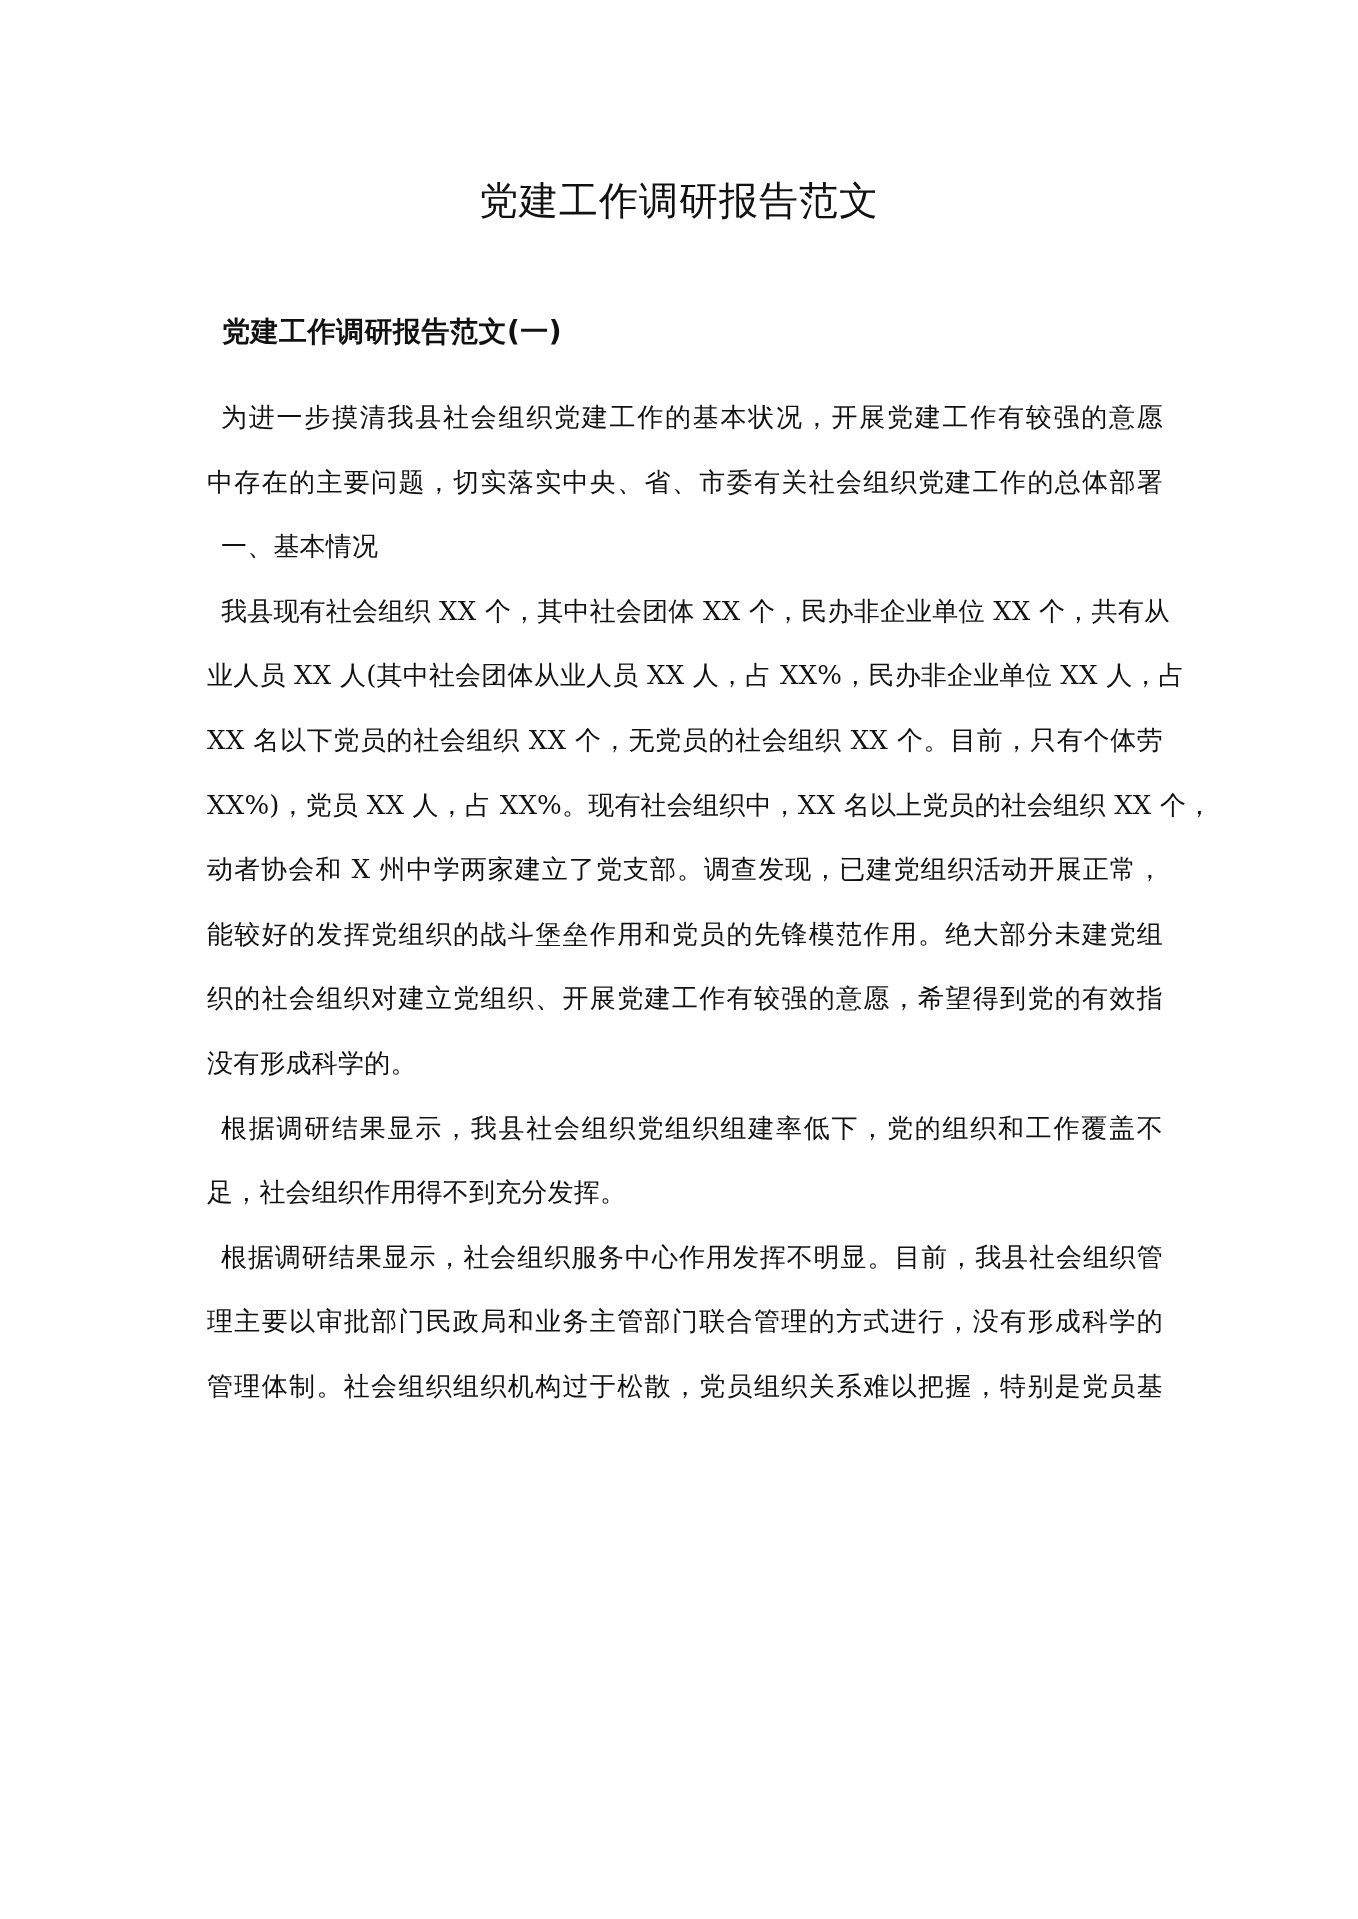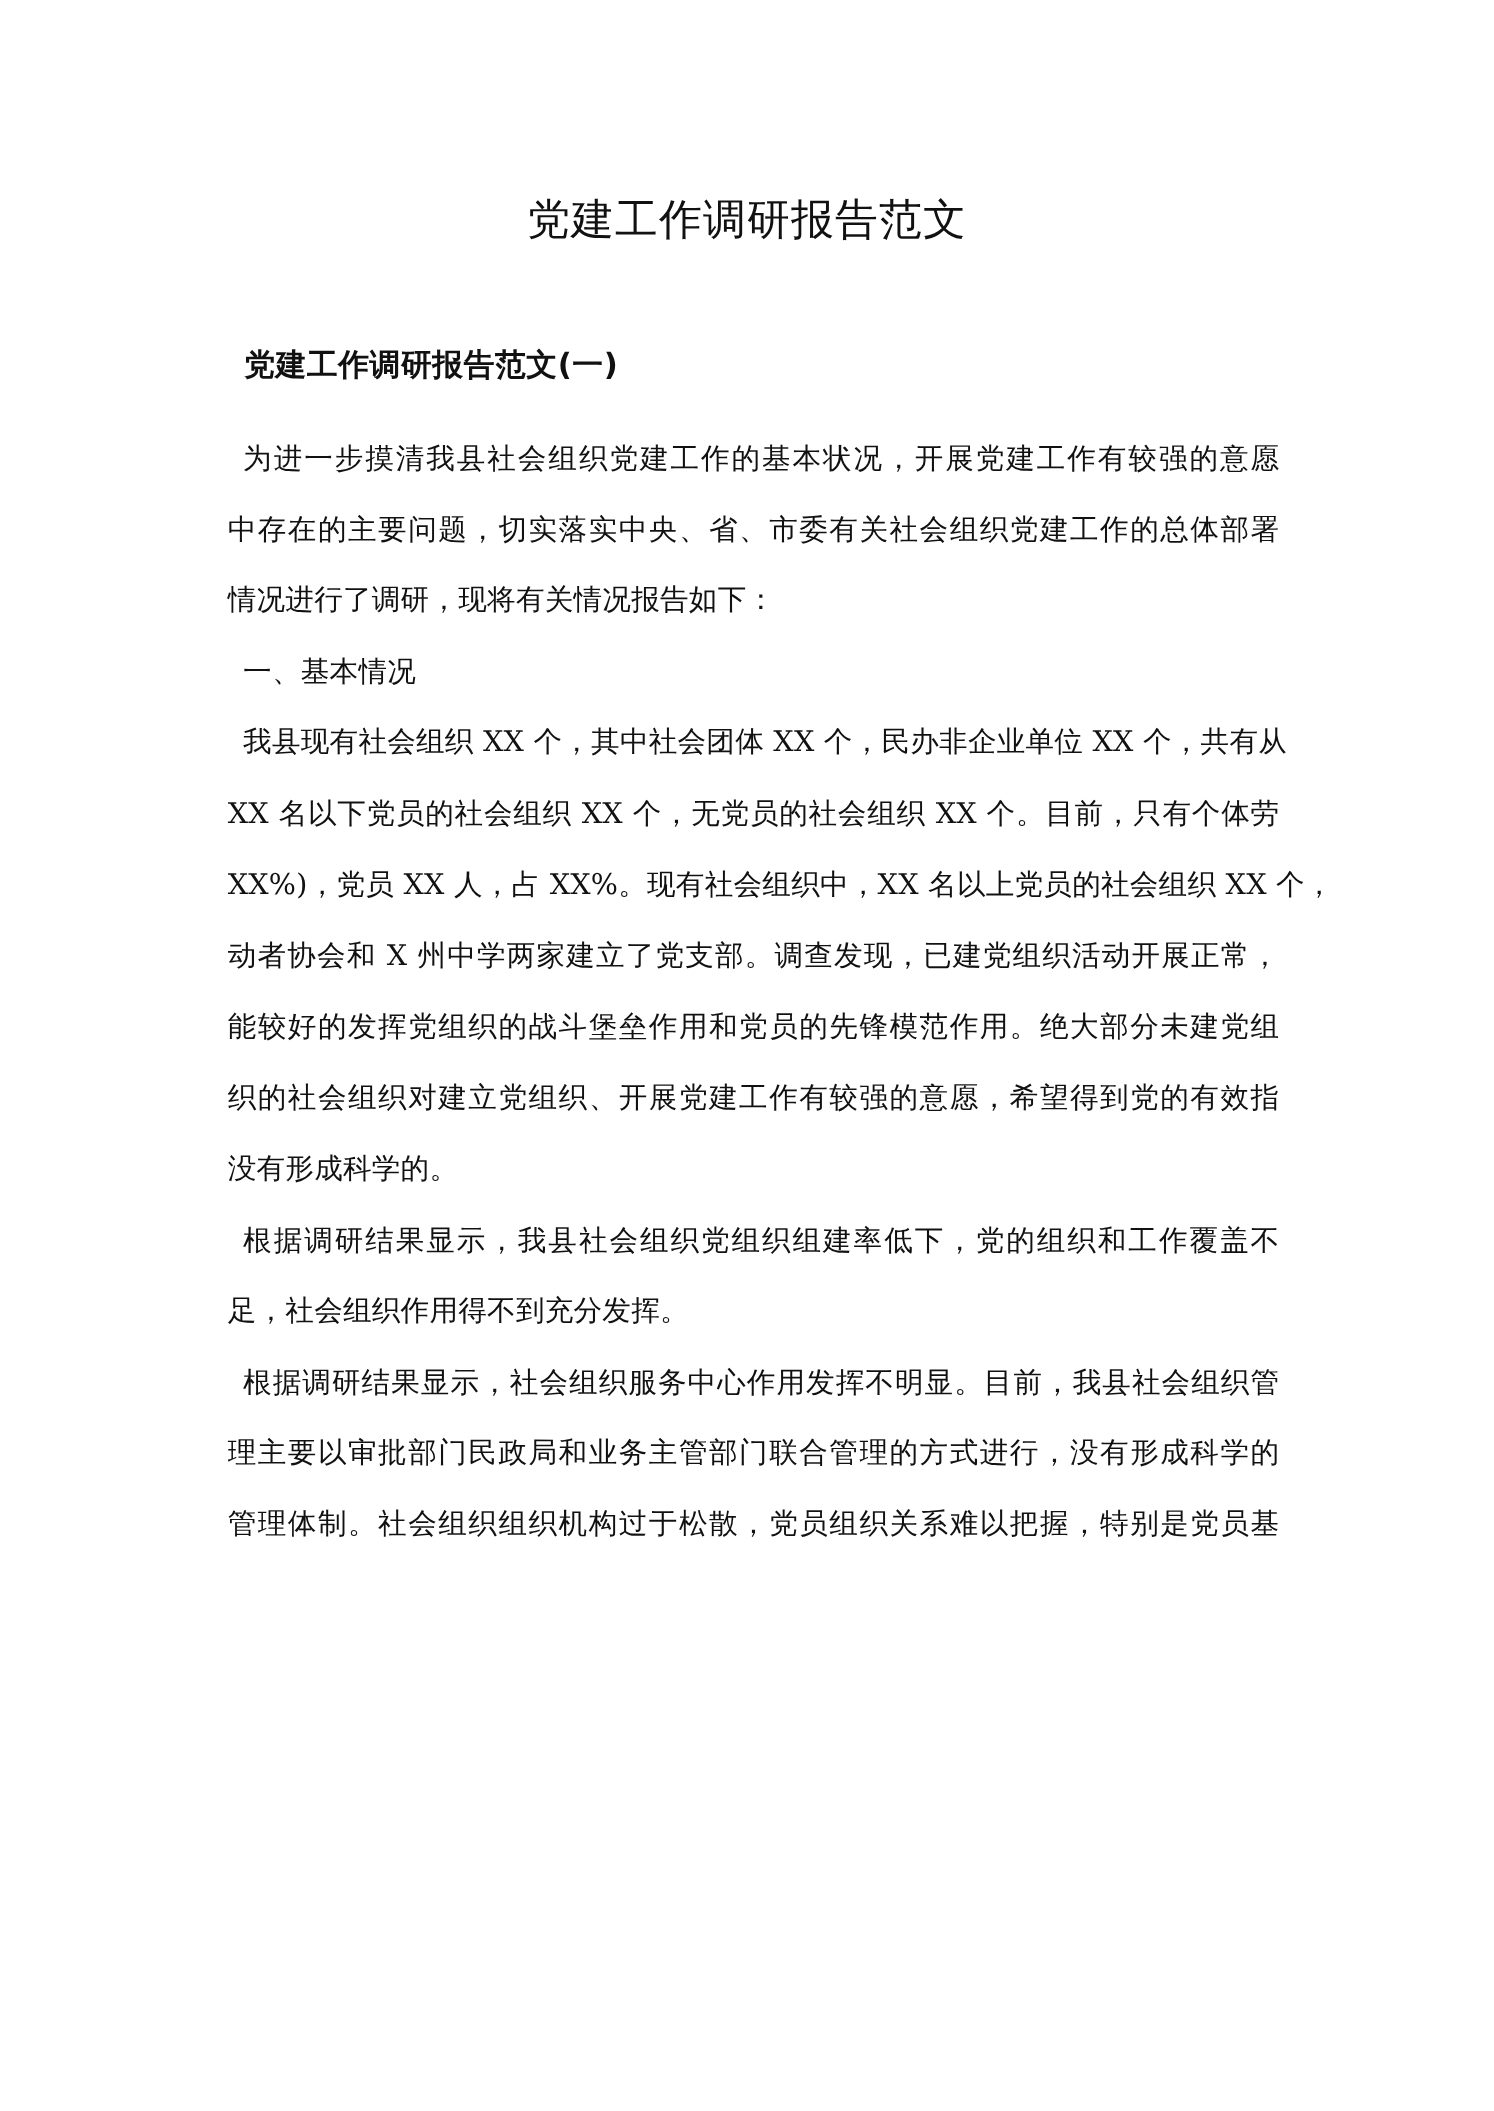--- a/index.html
+++ b/index.html
@@ -18,23 +18,23 @@
 </style>
 </head>
 <body>
 
 <div class="page">
   <h1 class="doc-title">党建工作调研报告范文</h1>
   <h2 class="sec-title">党建工作调研报告范文(一)</h2>
   <div class="body" id="body">
       <div class="line indent">为进一步摸清我县社会组织党建工作的基本状况，开展党建工作有较强的意愿</div>
       <div class="line">中存在的主要问题，切实落实中央、省、市委有关社会组织党建工作的总体部署</div>
-      <div class="line last">情况进行了调研，现将有关情况报告如下：</div>
       <div class="line indent last">一、基本情况</div>
       <div class="line indent">我县现有社会组织 XX 个，其中社会团体 XX 个，民办非企业单位 XX 个，共有从</div>
+      <div class="line">业人员 XX 人(其中社会团体从业人员 XX 人，占 XX%，民办非企业单位 XX 人，占</div>
       <div class="line">XX 名以下党员的社会组织 XX 个，无党员的社会组织 XX 个。目前，只有个体劳</div>
       <div class="line">XX%)，党员 XX 人，占 XX%。现有社会组织中，XX 名以上党员的社会组织 XX 个，</div>
       <div class="line">动者协会和 X 州中学两家建立了党支部。调查发现，已建党组织活动开展正常，</div>
       <div class="line">能较好的发挥党组织的战斗堡垒作用和党员的先锋模范作用。绝大部分未建党组</div>
       <div class="line">织的社会组织对建立党组织、开展党建工作有较强的意愿，希望得到党的有效指</div>
       <div class="line last">没有形成科学的。</div>
       <div class="line indent">根据调研结果显示，我县社会组织党组织组建率低下，党的组织和工作覆盖不</div>
       <div class="line last">足，社会组织作用得不到充分发挥。</div>
       <div class="line indent">根据调研结果显示，社会组织服务中心作用发挥不明显。目前，我县社会组织管</div>
       <div class="line">理主要以审批部门民政局和业务主管部门联合管理的方式进行，没有形成科学的</div>

